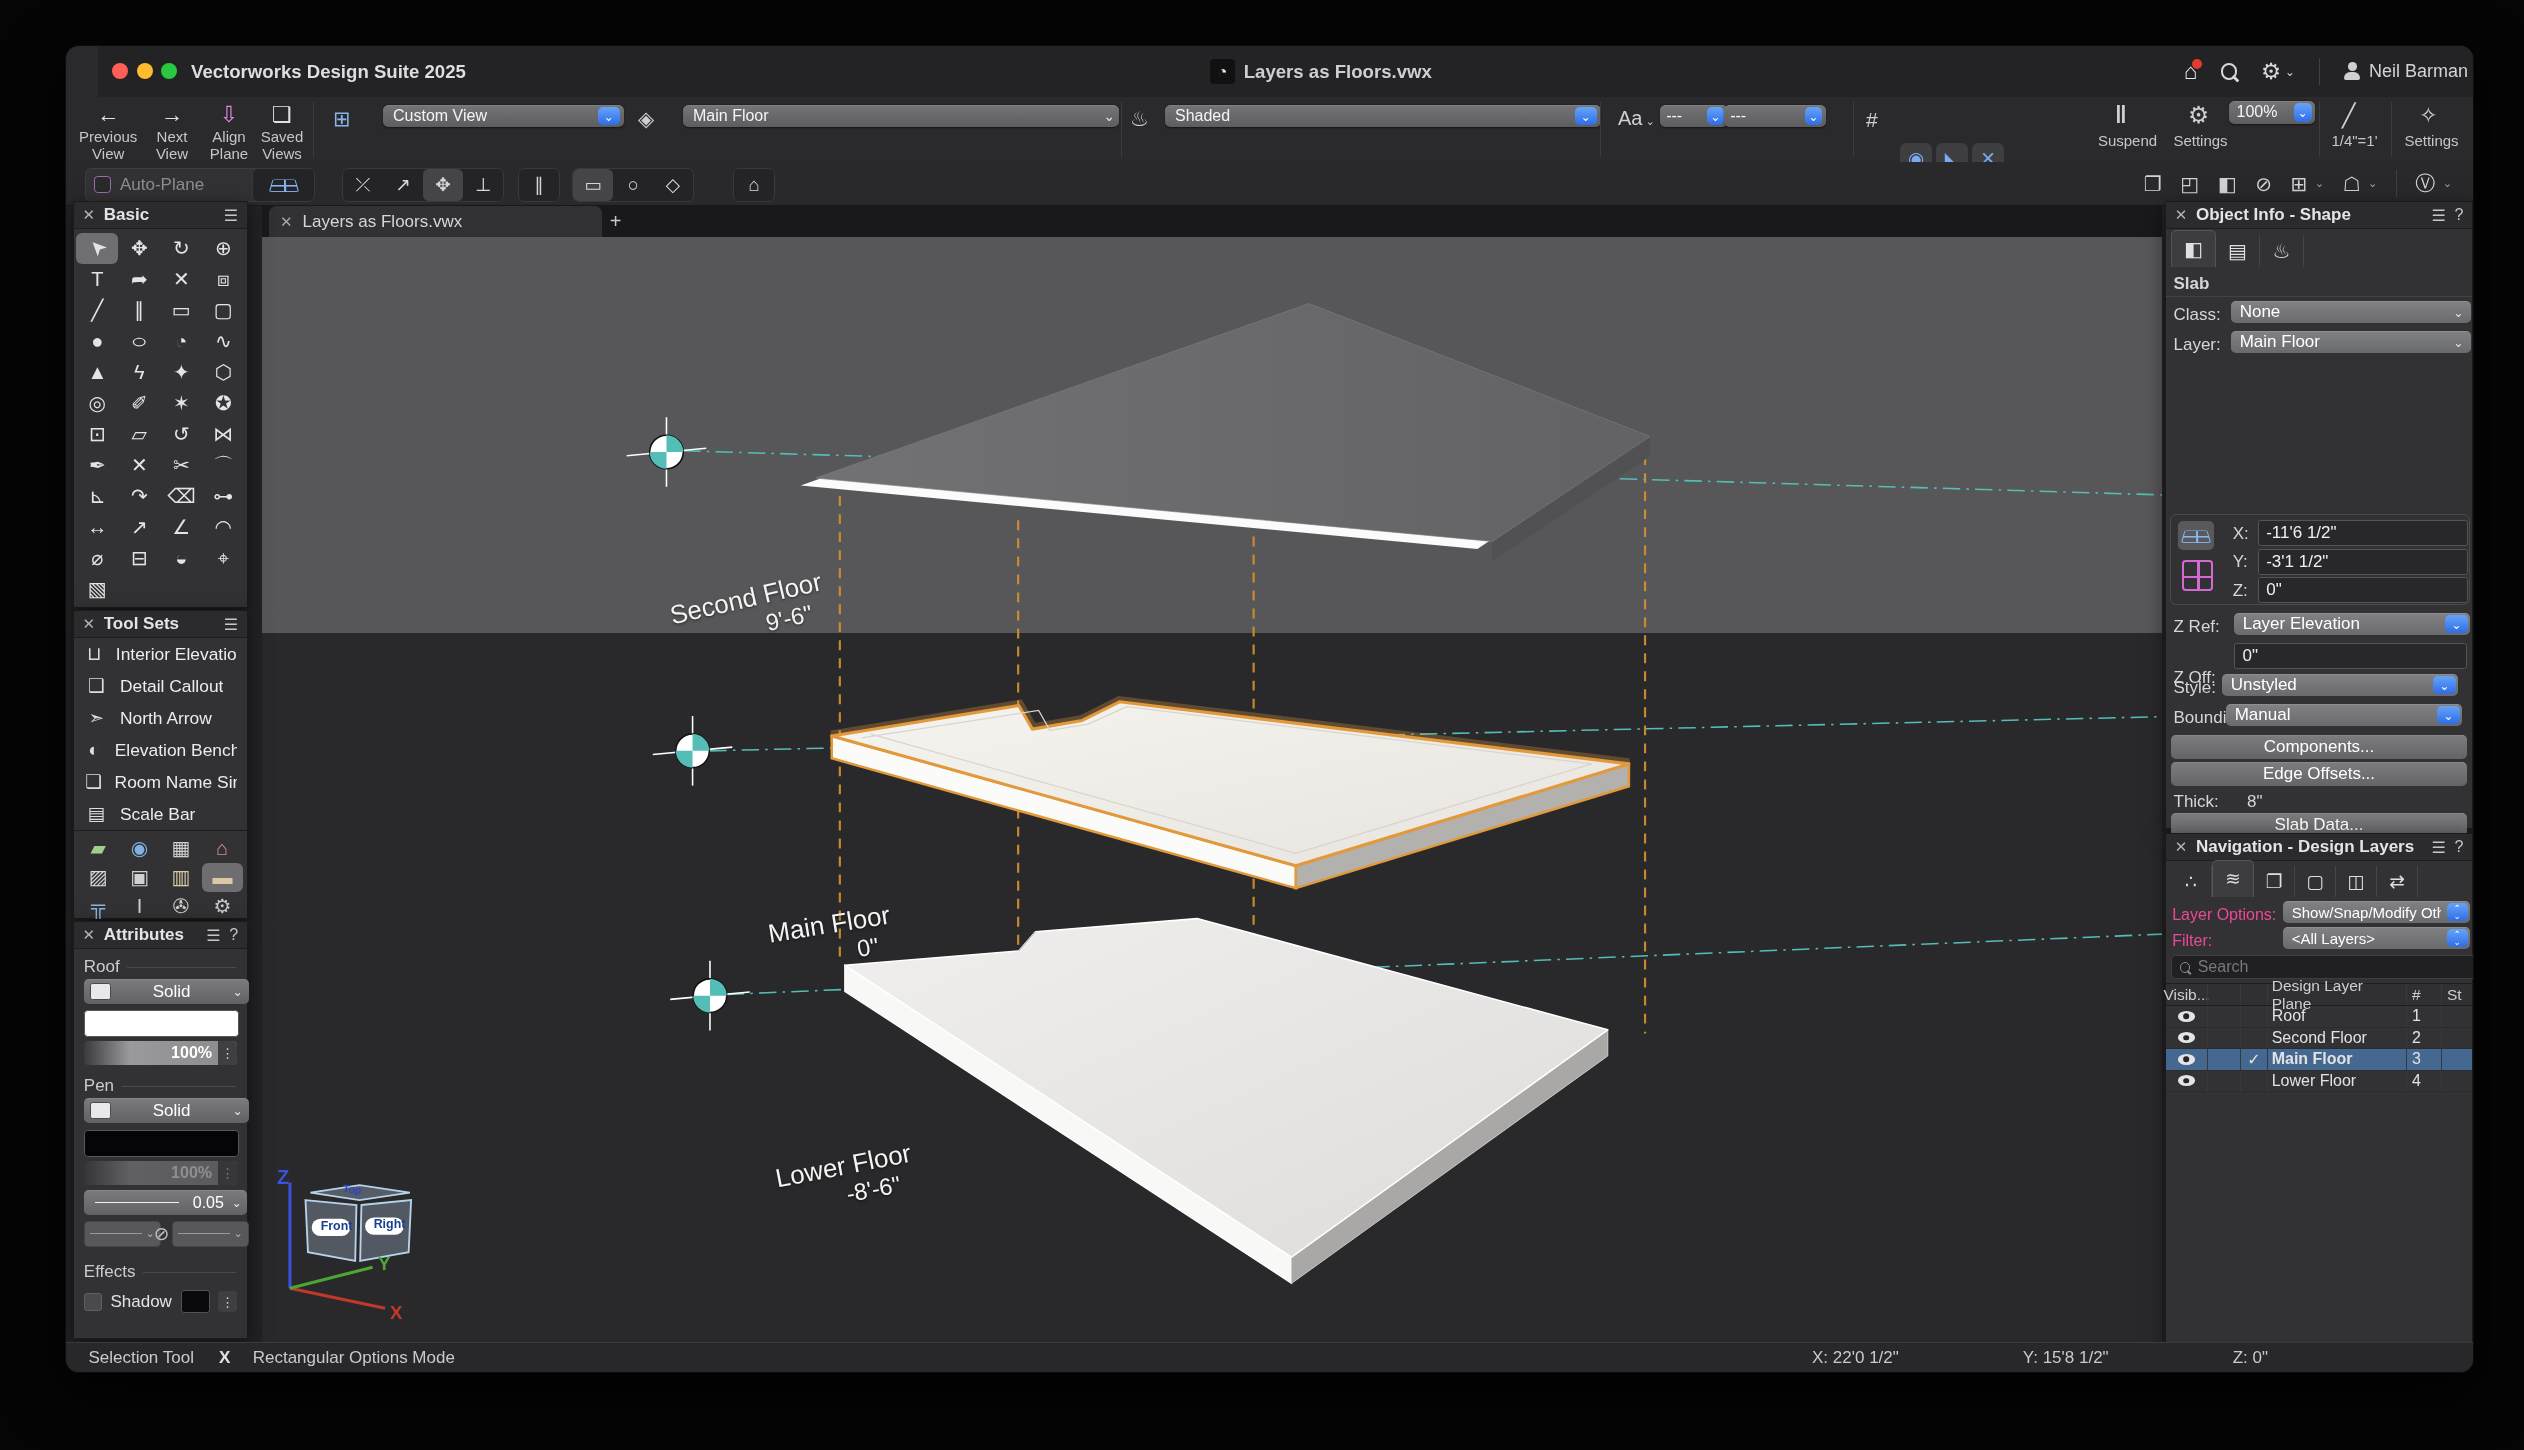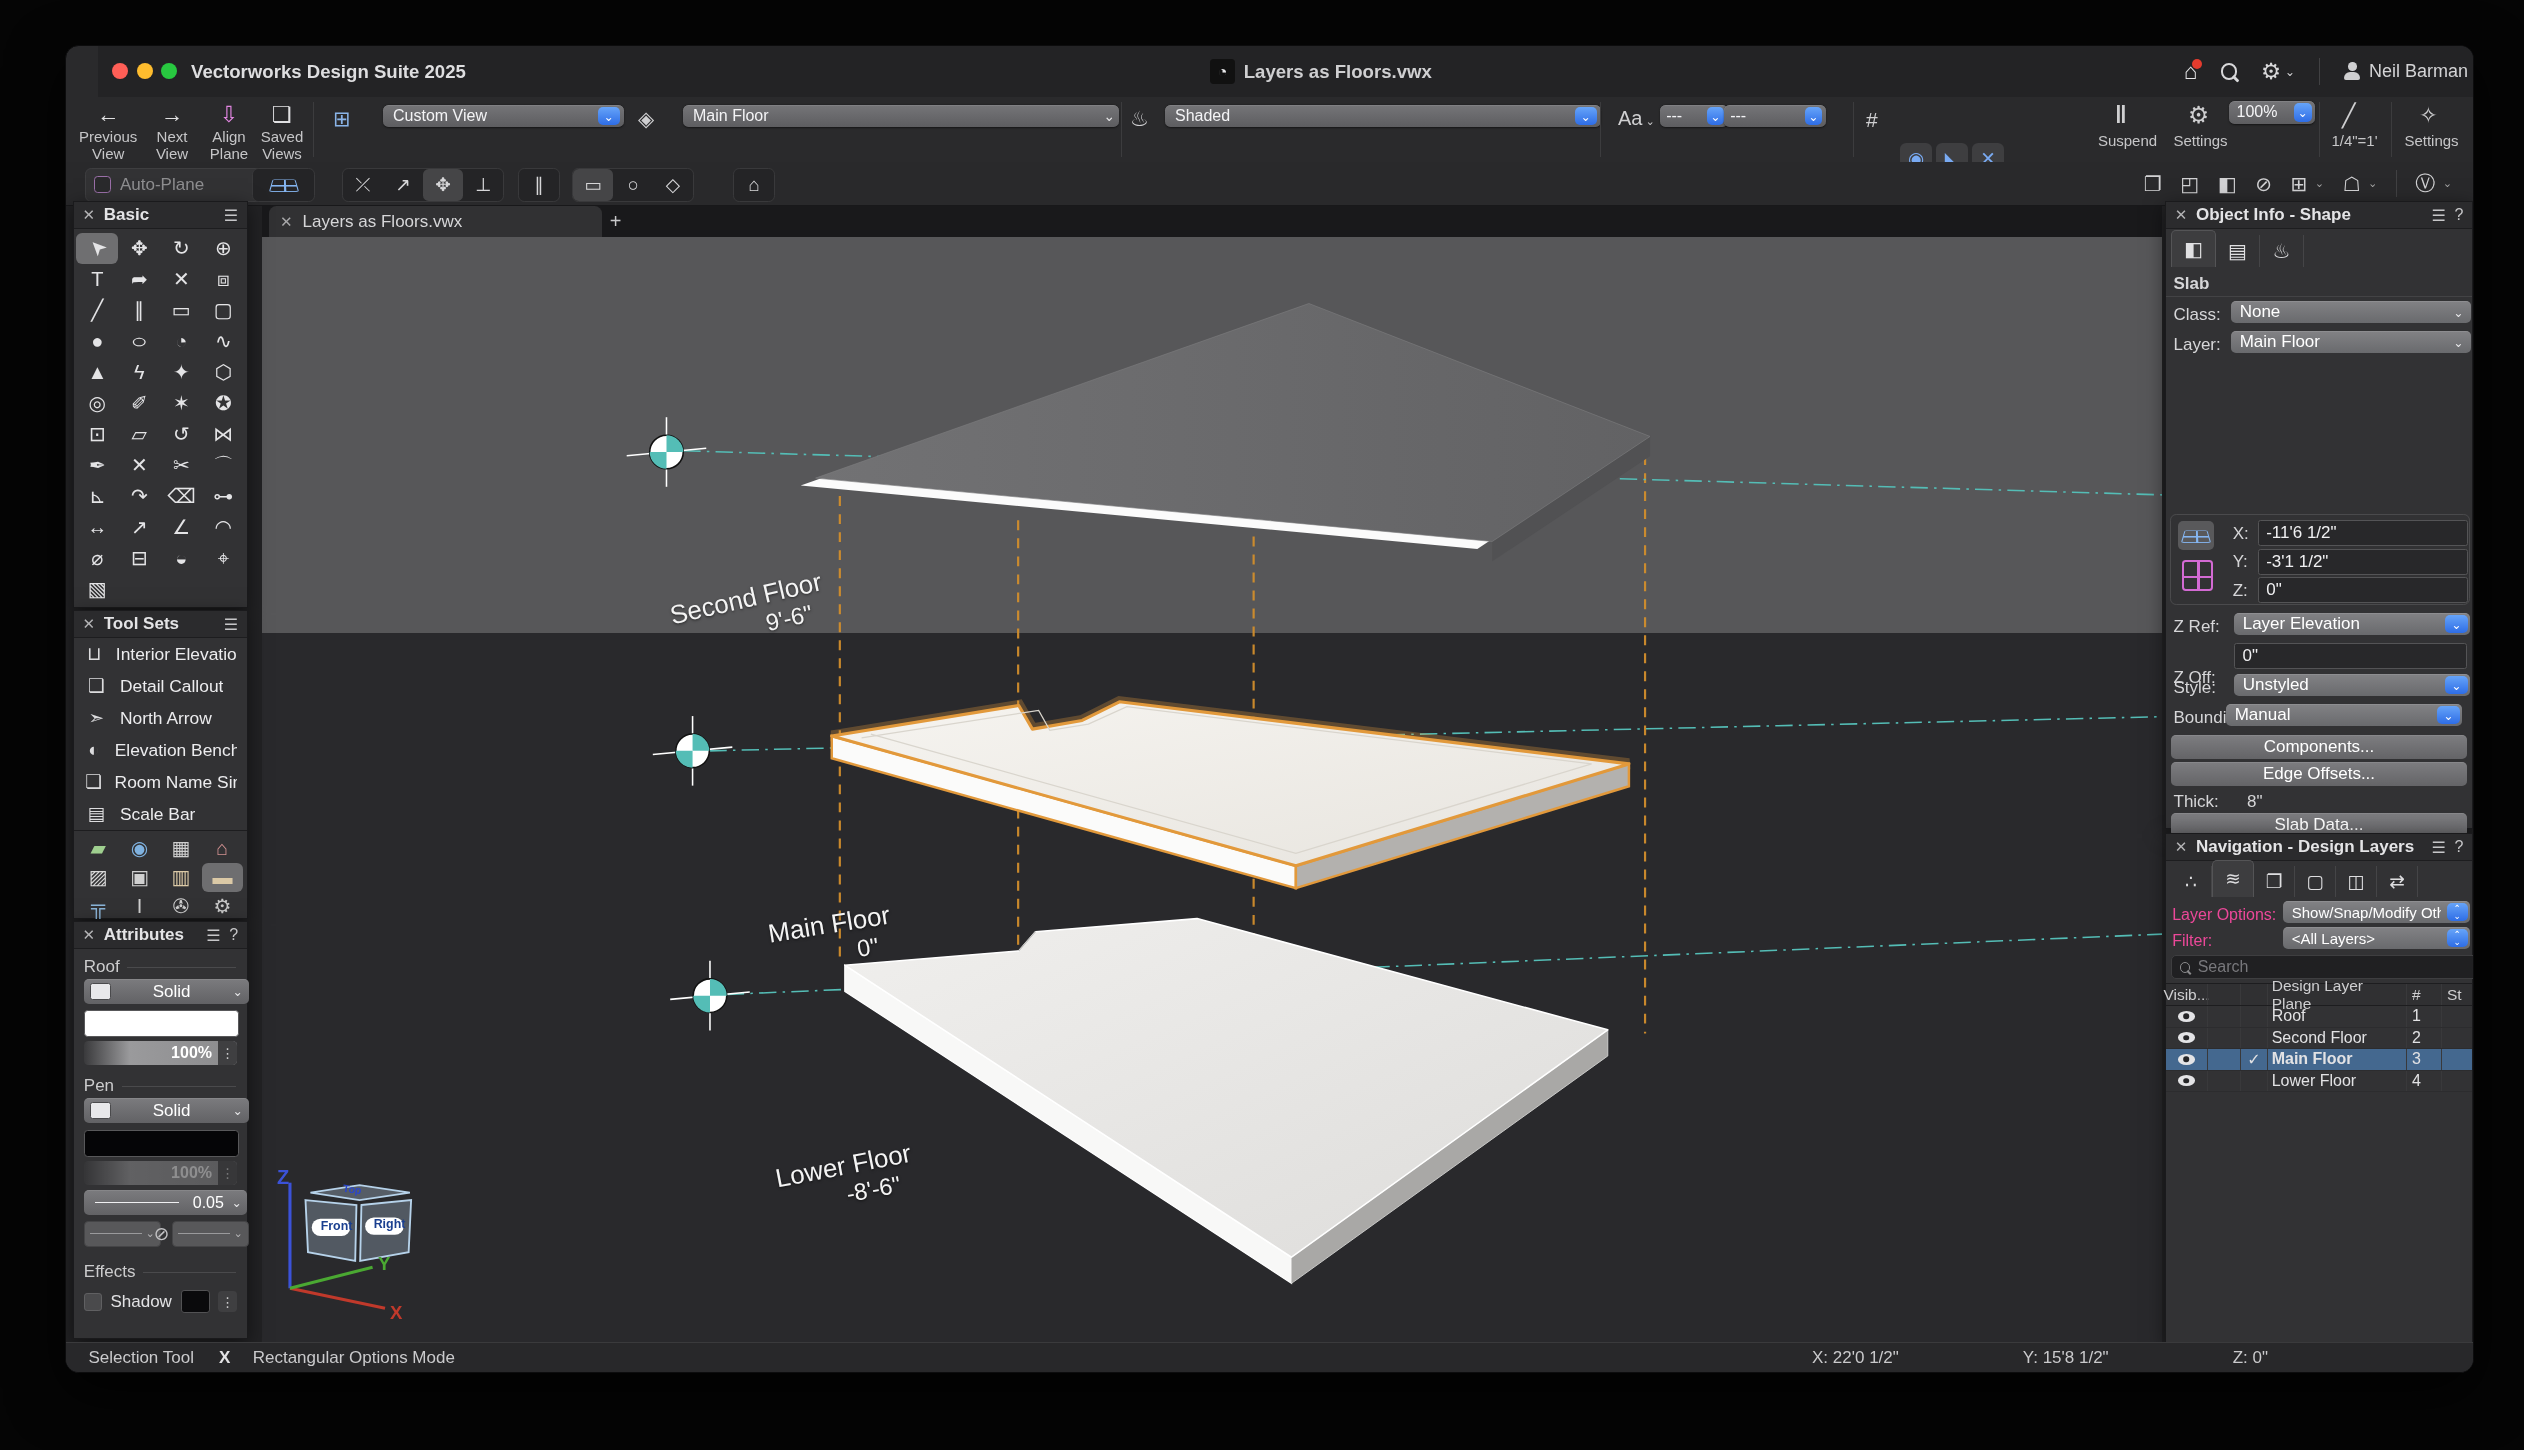--- a/index.html
+++ b/index.html
@@ -807,21 +807,21 @@
       <div class="oilabel" style="left:7.5px;top:415px">Z Ref:</div>
       <div class="oipill" style="left:68px;top:411px;width:225px">
         <span class="lbl">Layer Elevation</span>
           <span class="bluechev">⌄</span>
       </div>
       <div class="oilabel" style="left:7.5px;top:466px">Z Off:</div>
       <div class="oifield" style="left:68px;top:441px;width:216px">
           <span>0"</span>
         </div>
       <div class="oilabel" style="left:7.5px;top:476px">Style:</div>
-      <div class="oipill" style="left:68px;top:472px;width:225px">
+      <div class="oipill" style="left:56px;top:472px;width:225px">
         <span class="lbl">Unstyled</span>
           <span class="bluechev">⌄</span>
       </div>
       <div class="oilabel" style="left:7.5px;top:506px">Bounding:</div>
       <div class="oipill" style="left:60px;top:502px;width:225px">
         <span class="lbl">Manual</span>
           <span class="bluechev">⌄</span>
       </div>
 
       <div class="oibtn" style="top:533px">Components...</div>

